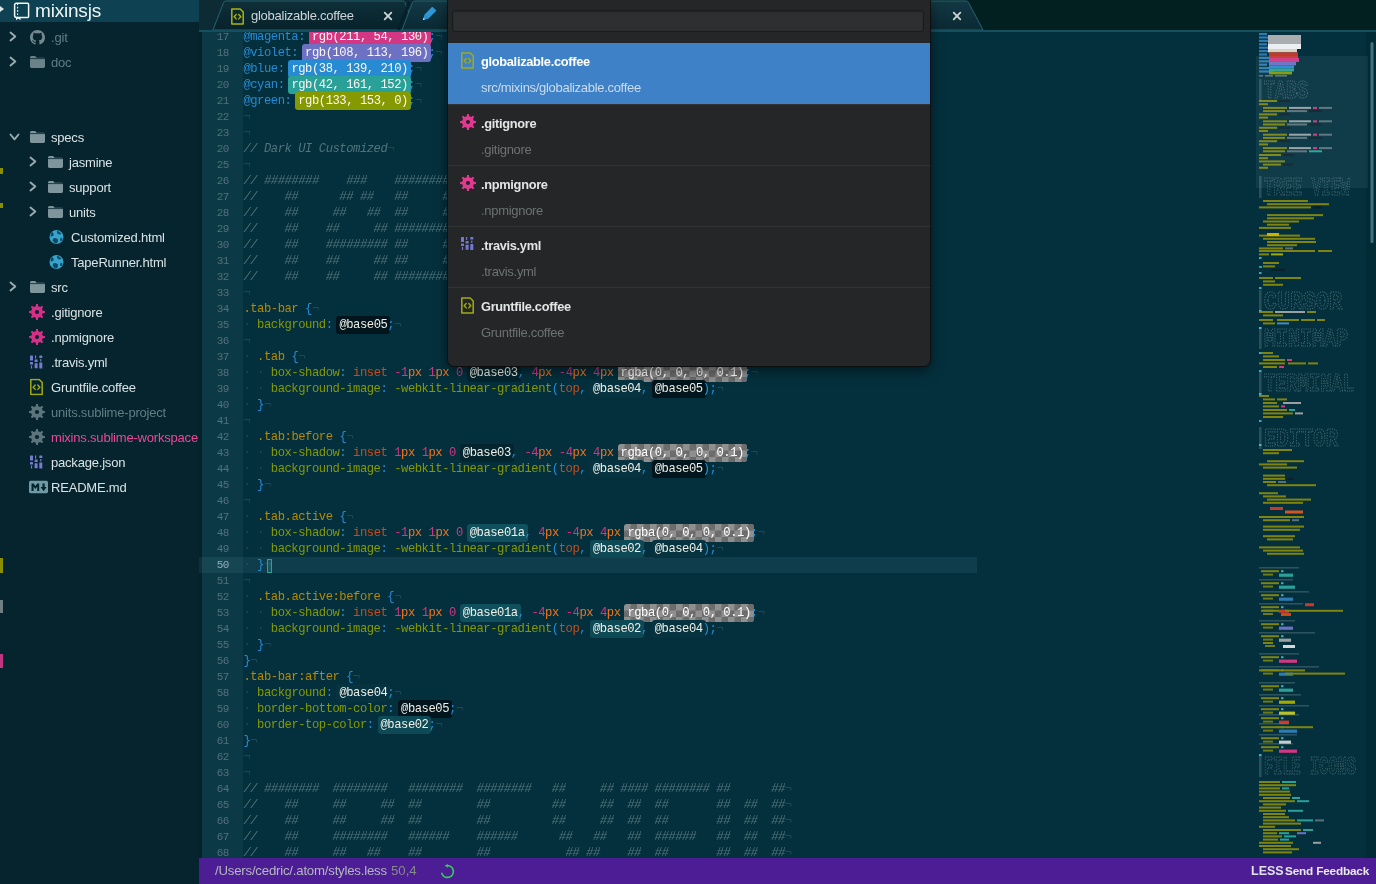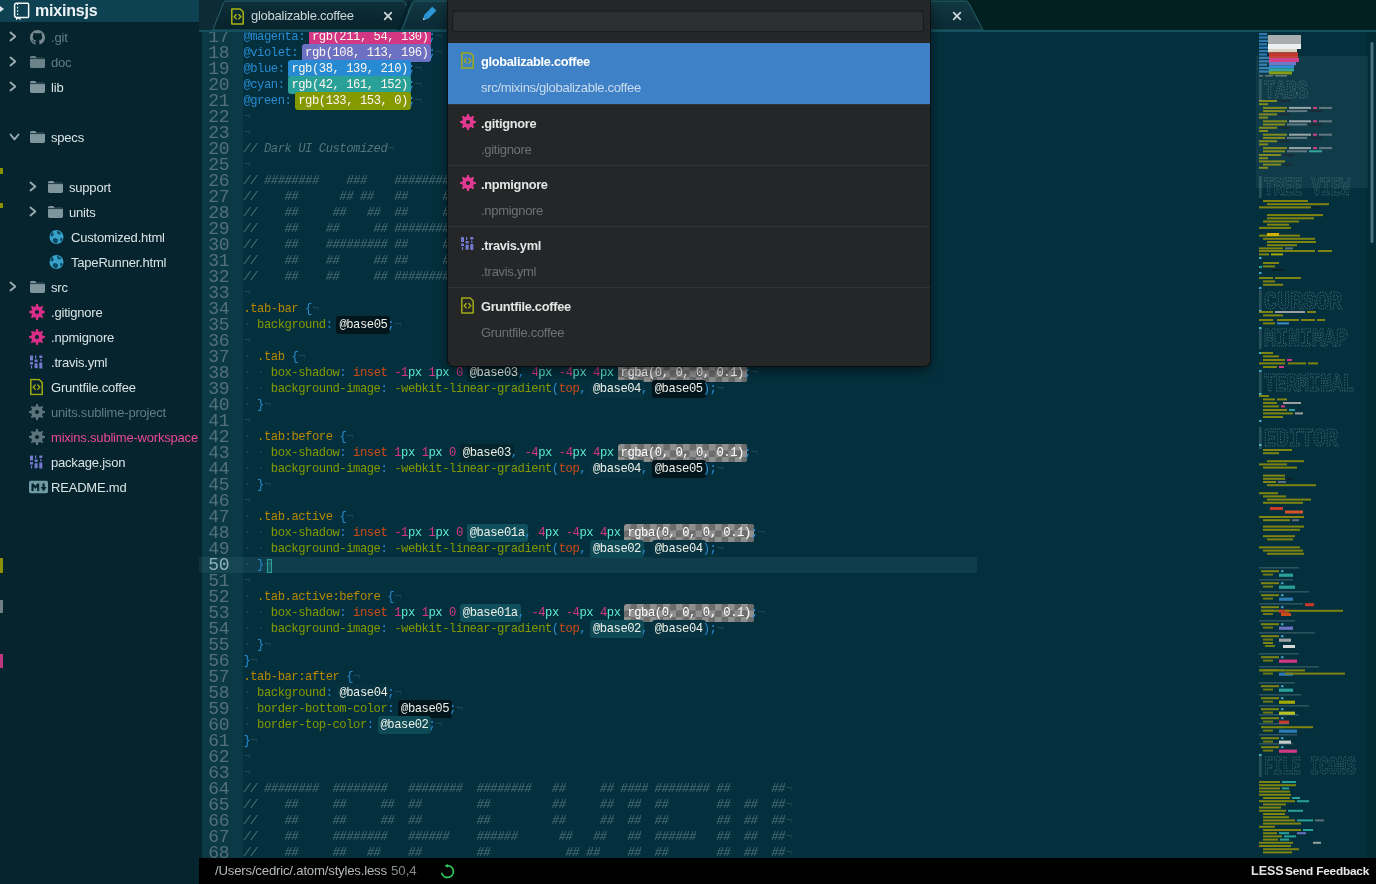--- a/index.html
+++ b/index.html
@@ -1,31 +1,31 @@
 <!DOCTYPE html>
 <html><head><meta charset="utf-8"><style>
 * { margin:0; padding:0; box-sizing:border-box; }
 body { width:1376px; height:884px; overflow:hidden; position:relative; background:#04303d;
        font-family:"Liberation Sans",sans-serif; }
 #tree { position:absolute; left:0; top:0; width:199px; height:884px; background:#05242d; font-size:13px; letter-spacing:-0.2px; overflow:hidden; }
 #treehdr { position:absolute; left:0; top:0; width:199px; height:22px; background:#0e4151; }
 #gutterbg { position:absolute; left:202px; top:31px; width:41.4px; height:827px; background:#0c3946; }
 #strip { position:absolute; left:199px; top:31px; width:3px; height:827px; background:#03222b; }
-#gutter { position:absolute; left:199px; top:29.3px; width:44.4px; font-family:"Liberation Mono",monospace; font-size:18px; letter-spacing:-0.46px; line-height:16px; color:#537079; text-align:right; }
+#gutter { position:absolute; left:199px; top:29.3px; width:44.4px; font-family:"Liberation Mono",monospace; font-size:11px; letter-spacing:-0.46px; line-height:16px; color:#537079; text-align:right; }
 #gutter .gl { height:16px; padding-right:14.4px; }
 #gutter .g50 { color:#8fb0ba; }
 #code { position:absolute; left:243.4px; top:29.3px; font-family:"Liberation Mono",monospace; font-size:12.2px; letter-spacing:-0.46px; line-height:16px; white-space:pre; color:#9bb0b5; }
 .cl { height:16px; }
 .c { color:#52737d; font-style:italic; }
 .s { color:#b58900; }
 .b { color:#268bd2; }
 .p { color:#859900; }
 .o { color:#cb4b16; }
 .n { color:#d33682; }
-.u { color:#5eead4; }
+.u { color:#f97316; }
 .v { color:#eef0e8; border-radius:3px; padding:2px 3px; margin:0 -3px; }
 .inv { color:rgba(105,135,143,0.27); }
 .rgba { color:#ffffff; border-radius:3px; padding:2px 3px; margin:0 -3px; background-color:#8f8f8f; background-image:linear-gradient(45deg,#6b6b6b 25%,transparent 25%,transparent 75%,#6b6b6b 75%),linear-gradient(45deg,#6b6b6b 25%,transparent 25%,transparent 75%,#6b6b6b 75%); background-size:13px 13px; background-position:0 0,6.5px 6.5px; }
 #cursorline { position:absolute; left:199px; top:557.3px; width:778px; height:16px; background:rgba(150,210,230,0.085); }
 #cursor { position:absolute; left:267px; top:558.6px; width:5px; height:14px; border:1.5px solid #2aa198; background:rgba(42,161,152,0.25); }
 </style></head>
 <body>
 <div id="strip"></div>
 <div id="gutterbg"></div>
 <div id="cursorline"></div>
@@ -441,59 +441,59 @@
     </svg></span>
 
 <div id="tree">
   <div id="treehdr"></div>
   <span style="position:absolute;left:0px;top:6px;width:0;height:0;border-left:4px solid #dde7ea;border-top:3px solid transparent;border-bottom:3px solid transparent"></span>
   <span style="position:absolute;left:13px;top:2px;line-height:0"><svg width="17" height="19" viewBox="0 0 17 19">
         <path d="M3.4 1.2 L14.6 1.2 Q15.6 1.2 15.6 2.2 L15.6 14.4 Q15.6 15.4 14.6 15.4 L3.4 15.4 Q1.6 15.4 1.6 13.5 L1.6 3.1 Q1.6 1.2 3.4 1.2 Z" fill="none" stroke="#f4f8f8" stroke-width="1.5"></path>
         <path d="M4.6 1.5 L4.6 15" stroke="#f4f8f8" stroke-width="1.1" stroke-dasharray="1.6 1.7"></path>
         <path d="M3 15.4 L7.5 15.4 L7.5 18.3 L5.25 16.6 L3 18.3 Z" fill="#f4f8f8"></path>
       </svg></span>
-  <span style="position:absolute;left:35px;top:0;height:22px;line-height:22px;color:#eef4f5;font-weight:bold;font-size:16px;letter-spacing:-0.2px">mixinsjs</span>
+  <span style="position:absolute;left:35px;top:0;height:22px;line-height:22px;color:#eef4f5;font-weight:normal;font-size:19px;letter-spacing:-0.2px">mixinsjs</span>
   <div style="position:absolute;left:0;top:24px;width:199px;height:25px">
       <span style="position:absolute;left:9px;top:50%;margin-top:-5.5px;line-height:0"><svg width="8" height="11" viewBox="0 0 8 11">
           <path d="M1.5 1.5 L6.3 5.5 L1.5 9.5" stroke="#9aacb1" stroke-width="1.9" fill="none" stroke-linecap="round" stroke-linejoin="round"></path>
         </svg></span>
       <span style="position:absolute;left:29px;top:50%;transform:translateY(-50%);line-height:0"><svg width="17" height="16" viewBox="0 0 17 16">
           <path d="M8.5 1 C4.4 1 1 4.3 1 8.4 C1 11.7 3.2 14.5 6.1 15.4 C6.5 15.5 6.6 15.2 6.6 15 L6.6 13.6 C4.5 14 4.1 12.7 4.1 12.7 C3.7 11.9 3.2 11.6 3.2 11.6 C2.5 11.1 3.3 11.1 3.3 11.1 C4.1 11.2 4.5 11.9 4.5 11.9 C5.2 13.1 6.3 12.8 6.7 12.6 C6.7 12.1 7 11.7 7.2 11.5 C5.5 11.3 3.8 10.7 3.8 7.8 C3.8 7 4.1 6.3 4.5 5.8 C4.5 5.6 4.2 4.8 4.6 3.8 C4.6 3.8 5.2 3.6 6.6 4.5 C7.2 4.3 7.9 4.3 8.5 4.3 C9.1 4.3 9.8 4.3 10.4 4.5 C11.8 3.6 12.4 3.8 12.4 3.8 C12.8 4.8 12.5 5.6 12.5 5.8 C12.9 6.3 13.2 7 13.2 7.8 C13.2 10.7 11.5 11.3 9.8 11.5 C10.1 11.8 10.4 12.3 10.4 13 L10.4 15 C10.4 15.2 10.5 15.5 10.9 15.4 C13.8 14.5 16 11.7 16 8.4 C16 4.3 12.6 1 8.5 1 Z" fill="#76898f"></path>
         </svg></span>
       <span style="position:absolute;left:51px;top:50%;transform:translateY(-50%);color:#5f7d85;white-space:nowrap">.git</span>
     </div>
     <div style="position:absolute;left:0;top:49px;width:199px;height:25px">
       <span style="position:absolute;left:9px;top:50%;margin-top:-5.5px;line-height:0"><svg width="8" height="11" viewBox="0 0 8 11">
           <path d="M1.5 1.5 L6.3 5.5 L1.5 9.5" stroke="#9aacb1" stroke-width="1.9" fill="none" stroke-linecap="round" stroke-linejoin="round"></path>
         </svg></span>
       <span style="position:absolute;left:29px;top:50%;transform:translateY(-50%);line-height:0"><svg width="17" height="14" viewBox="0 0 17 14">
           <path d="M1 2.5 Q1 1 2.5 1 L6.2 1 L7.6 2.8 L14.7 2.8 Q16 2.8 16 4 L16 11.6 Q16 13 14.6 13 L2.4 13 Q1 13 1 11.6 Z" fill="#6b8289"></path>
           <path d="M1 3.6 L16 3.6" stroke="#05242d" stroke-width="0.8"></path>
         </svg></span>
       <span style="position:absolute;left:51px;top:50%;transform:translateY(-50%);color:#5f7d85;white-space:nowrap">doc</span>
     </div>
-    <div style="position:absolute;left:0;top:74px;width:199px;height:25px">
-      <span style="position:absolute;left:9px;top:50%;margin-top:-5.5px;line-height:0"><svg width="8" height="11" viewBox="0 0 8 11">
-          <path d="M1.5 1.5 L6.3 5.5 L1.5 9.5" stroke="#9aacb1" stroke-width="1.9" fill="none" stroke-linecap="round" stroke-linejoin="round"></path>
+    <div style="position:absolute;left:0;top:124px;width:199px;height:25px">
+      <span style="position:absolute;left:9px;top:50%;margin-top:-4px;line-height:0"><svg width="11" height="8" viewBox="0 0 11 8">
+          <path d="M1.5 1.5 L5.5 6.3 L9.5 1.5" stroke="#9aacb1" stroke-width="1.9" fill="none" stroke-linecap="round" stroke-linejoin="round"></path>
         </svg></span>
       <span style="position:absolute;left:29px;top:50%;transform:translateY(-50%);line-height:0"><svg width="17" height="14" viewBox="0 0 17 14">
           <path d="M1 2.5 Q1 1 2.5 1 L6.2 1 L7.6 2.8 L14.7 2.8 Q16 2.8 16 4 L16 11.6 Q16 13 14.6 13 L2.4 13 Q1 13 1 11.6 Z" fill="#7f959c"></path>
           <path d="M1 3.6 L16 3.6" stroke="#05242d" stroke-width="0.8"></path>
         </svg></span>
-      <span style="position:absolute;left:51px;top:50%;transform:translateY(-50%);color:#d9e3e5;white-space:nowrap">lib</span>
-    </div>
-    <div style="position:absolute;left:0;top:124px;width:199px;height:25px">
-      <span style="position:absolute;left:9px;top:50%;margin-top:-4px;line-height:0"><svg width="11" height="8" viewBox="0 0 11 8">
-          <path d="M1.5 1.5 L5.5 6.3 L9.5 1.5" stroke="#9aacb1" stroke-width="1.9" fill="none" stroke-linecap="round" stroke-linejoin="round"></path>
-        </svg></span>
-      <span style="position:absolute;left:29px;top:50%;transform:translateY(-50%);line-height:0"><svg width="17" height="14" viewBox="0 0 17 14">
+      <span style="position:absolute;left:51px;top:50%;transform:translateY(-50%);color:#d9e3e5;white-space:nowrap">specs</span>
+    </div>
+    <div style="position:absolute;left:0;top:149px;width:199px;height:25px">
+      <span style="position:absolute;left:29px;top:50%;margin-top:-5.5px;line-height:0"><svg width="8" height="11" viewBox="0 0 8 11">
+          <path d="M1.5 1.5 L6.3 5.5 L1.5 9.5" stroke="#9aacb1" stroke-width="1.9" fill="none" stroke-linecap="round" stroke-linejoin="round"></path>
+        </svg></span>
+      <span style="position:absolute;left:47px;top:50%;transform:translateY(-50%);line-height:0"><svg width="17" height="14" viewBox="0 0 17 14">
           <path d="M1 2.5 Q1 1 2.5 1 L6.2 1 L7.6 2.8 L14.7 2.8 Q16 2.8 16 4 L16 11.6 Q16 13 14.6 13 L2.4 13 Q1 13 1 11.6 Z" fill="#7f959c"></path>
           <path d="M1 3.6 L16 3.6" stroke="#05242d" stroke-width="0.8"></path>
         </svg></span>
-      <span style="position:absolute;left:51px;top:50%;transform:translateY(-50%);color:#d9e3e5;white-space:nowrap">specs</span>
+      <span style="position:absolute;left:69px;top:50%;transform:translateY(-50%);color:#d9e3e5;white-space:nowrap">jasmine</span>
     </div>
     <div style="position:absolute;left:0;top:174px;width:199px;height:25px">
       <span style="position:absolute;left:29px;top:50%;margin-top:-5.5px;line-height:0"><svg width="8" height="11" viewBox="0 0 8 11">
           <path d="M1.5 1.5 L6.3 5.5 L1.5 9.5" stroke="#9aacb1" stroke-width="1.9" fill="none" stroke-linecap="round" stroke-linejoin="round"></path>
         </svg></span>
       <span style="position:absolute;left:47px;top:50%;transform:translateY(-50%);line-height:0"><svg width="17" height="14" viewBox="0 0 17 14">
           <path d="M1 2.5 Q1 1 2.5 1 L6.2 1 L7.6 2.8 L14.7 2.8 Q16 2.8 16 4 L16 11.6 Q16 13 14.6 13 L2.4 13 Q1 13 1 11.6 Z" fill="#7f959c"></path>
           <path d="M1 3.6 L16 3.6" stroke="#05242d" stroke-width="0.8"></path>
         </svg></span>
       <span style="position:absolute;left:69px;top:50%;transform:translateY(-50%);color:#d9e3e5;white-space:nowrap">support</span>
@@ -607,21 +607,21 @@
         </svg></span>
       <span style="position:absolute;left:51px;top:50%;transform:translateY(-50%);color:#d9e3e5;white-space:nowrap">README.md</span>
     </div>
   <div style="position:absolute;left:0;top:168px;width:3px;height:6px;background:#8a8f00"></div>
   <div style="position:absolute;left:0;top:203px;width:3px;height:5px;background:#8a8f00"></div>
   <div style="position:absolute;left:0;top:558px;width:3px;height:15px;background:#8a8f00"></div>
   <div style="position:absolute;left:0;top:600px;width:3px;height:13px;background:#6e7e82"></div>
   <div style="position:absolute;left:0;top:654px;width:3px;height:14px;background:#c03680"></div>
 </div>
 
-<div style="position:absolute;left:199px;top:858px;width:1177px;height:26px;background:#000000">
+<div style="position:absolute;left:199px;top:858px;width:1177px;height:26px;background:#4c1d95">
   <span style="position:absolute;left:16px;top:0;height:26px;line-height:26px;font-size:13.2px;letter-spacing:-0.2px;color:#b4babc">/Users/cedric/.atom/styles.less</span>
   <span style="position:absolute;left:192px;top:0;height:26px;line-height:26px;font-size:13.2px;color:#84898b">50,4</span>
   <span style="position:absolute;left:241px;top:5.5px;line-height:0"><svg width="15" height="15" viewBox="0 0 15 15">
         <path d="M7.5 1.6 A5.9 5.9 0 1 1 1.9 9.4" fill="none" stroke="#2ecf5b" stroke-width="1.7" stroke-linecap="round"></path>
         <path d="M7.8 0 L4.6 1.8 L7.8 3.8 Z" fill="#2ecf5b"></path>
       </svg></span>
   <span style="position:absolute;left:1052px;top:0;height:26px;line-height:26px;font-size:12.5px;font-weight:bold;color:#dfe2e3">LESS</span>
   <span style="position:absolute;right:7px;top:0;height:26px;line-height:26px;font-size:11.8px;letter-spacing:-0.2px;font-weight:bold;white-space:nowrap;color:#e8eaeb">Send Feedback</span>
 </div>
 

